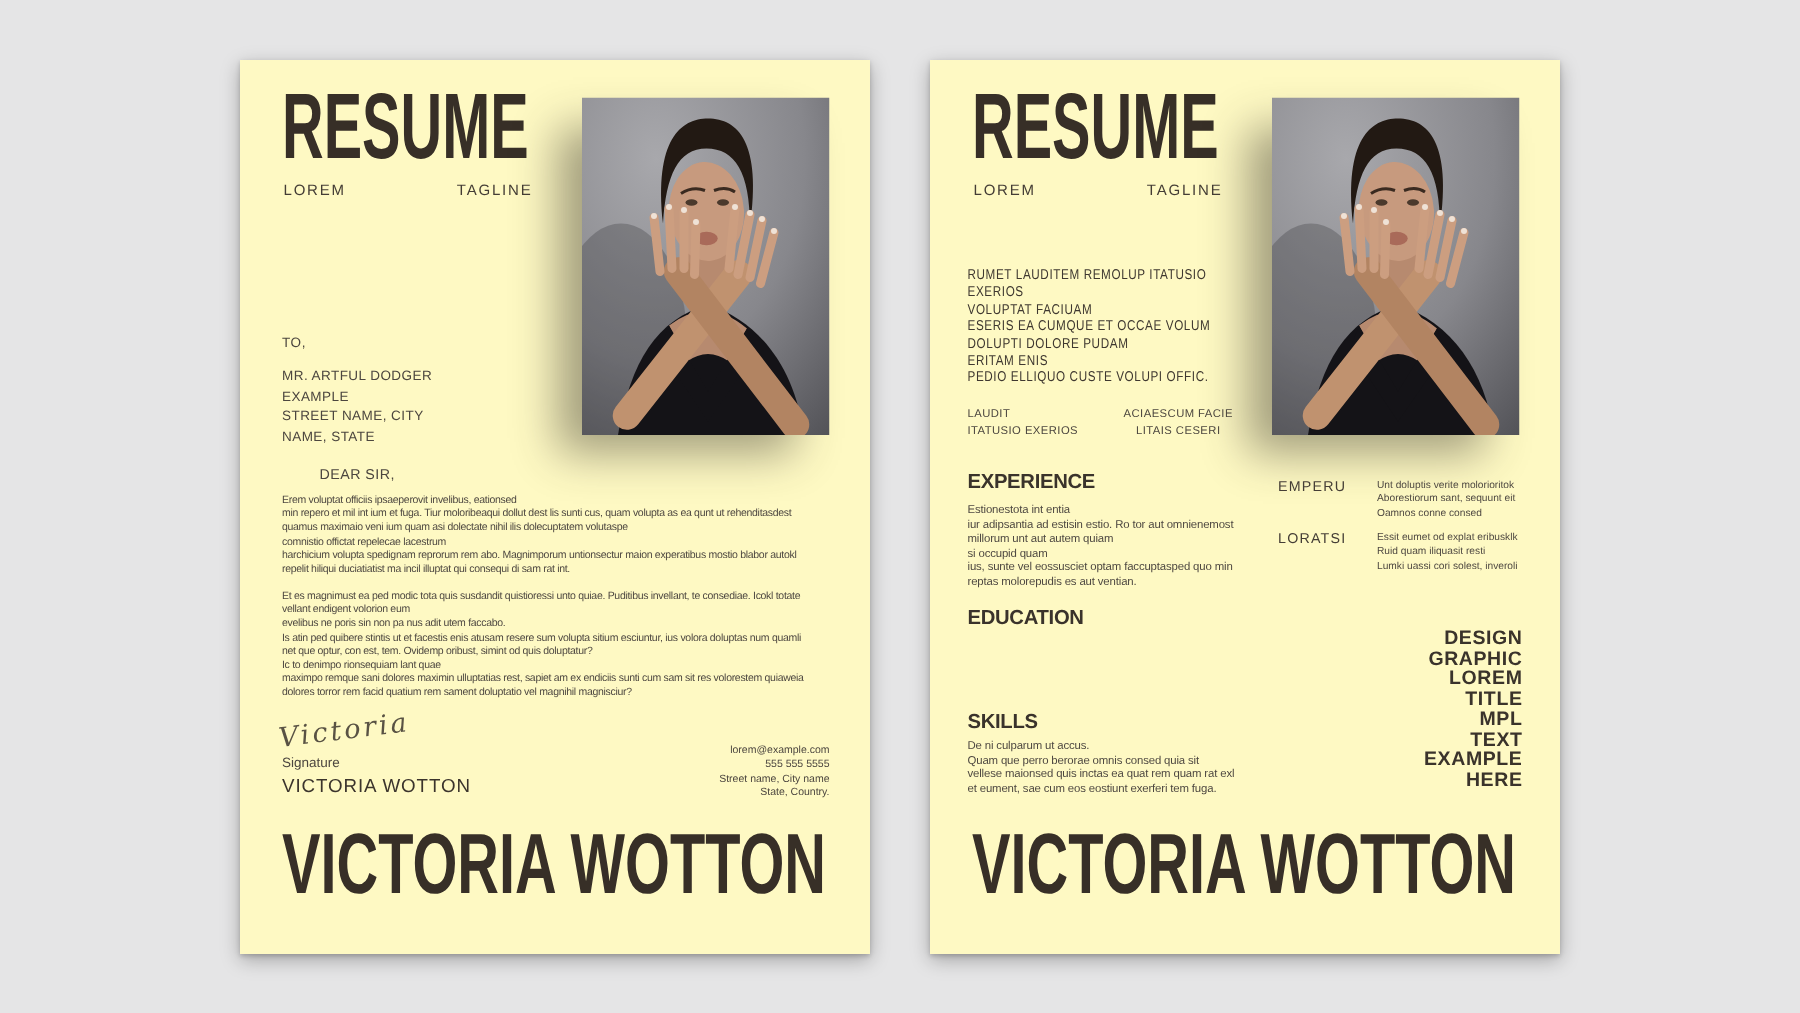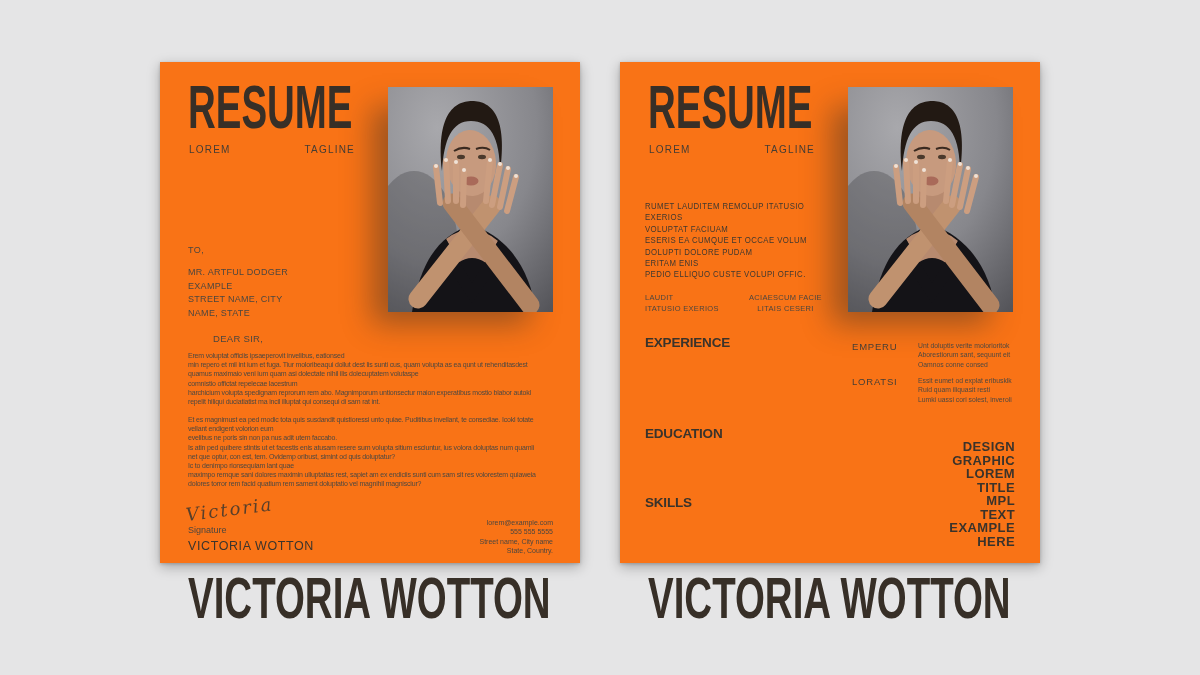--- a/index.html
+++ b/index.html
@@ -3,24 +3,23 @@
 <meta charset="utf-8">
 <style>
   html,body{margin:0;padding:0;}
   body{
     width:1200px;height:675px;position:relative;overflow:hidden;
     background:#e5e5e6;
     font-family:"Liberation Sans",sans-serif;
     color:#4c463f;
   }
   .page{
-    position:absolute;top:40px;width:420px;height:501px;
-    background:#f97316;
+    position:absolute;top:40px;width:420px;height:596px;
+    background:#fef9c3;
     box-shadow:0 4px 12px rgba(0,0,0,.28), 0 1px 3px rgba(0,0,0,.18);
-    margin-top:22px;
   }
   .page-cover{left:160px;}
   .page-detail{left:620px;}
   .abs{position:absolute;}
   .pre{white-space:pre;}
   .resume-title{
     left:28px;top:16px;font-size:62px;line-height:.95;font-weight:800;
     color:#372f27;letter-spacing:0;transform:scaleX(.62);transform-origin:0 0;
     white-space:nowrap;
   }
@@ -231,33 +230,43 @@
 ESERIS EA CUMQUE ET OCCAE VOLUM
 DOLUPTI DOLORE PUDAM
 ERITAM ENIS
 PEDIO ELLIQUO CUSTE VOLUPI OFFIC.</div>
   <div class="abs intro-col intro-col-1 pre">LAUDIT
 ITATUSIO EXERIOS</div>
   <div class="abs intro-col intro-col-2 pre">ACIAESCUM FACIE
 LITAIS CESERI</div>
 
   <div class="abs section-h h-exp">EXPERIENCE</div>
+  <div class="abs sectext exp-body pre">Estionestota int entia
+iur adipsantia ad estisin estio. Ro tor aut omnienemost
+millorum unt aut autem quiam
+si occupid quam
+ius, sunte vel eossusciet optam faccuptasped quo min
+reptas molorepudis es aut ventian.</div>
 
   <div class="abs side-label lbl-1">EMPERU</div>
   <div class="abs side-text txt-1 pre">Unt doluptis verite molorioritok
 Aborestiorum sant, sequunt eit
 Oamnos conne consed</div>
   <div class="abs side-label lbl-2">LORATSI</div>
   <div class="abs side-text txt-2 pre">Essit eumet od explat eribusklk
 Ruid quam iliquasit resti
 Lumki uassi cori solest, inveroli</div>
 
   <div class="abs section-h h-edu">EDUCATION</div>
 
   <div class="abs section-h h-skl">SKILLS</div>
+  <div class="abs sectext skl-body pre">De ni culparum ut accus.
+Quam que perro berorae omnis consed quia sit
+vellese maionsed quis inctas ea quat rem quam rat exl
+et eument, sae cum eos eostiunt exerferi tem fuga.</div>
 
   <div class="abs keywords pre">DESIGN
 GRAPHIC
 LOREM
 TITLE
 MPL
 TEXT
 EXAMPLE
 HERE</div>
 

